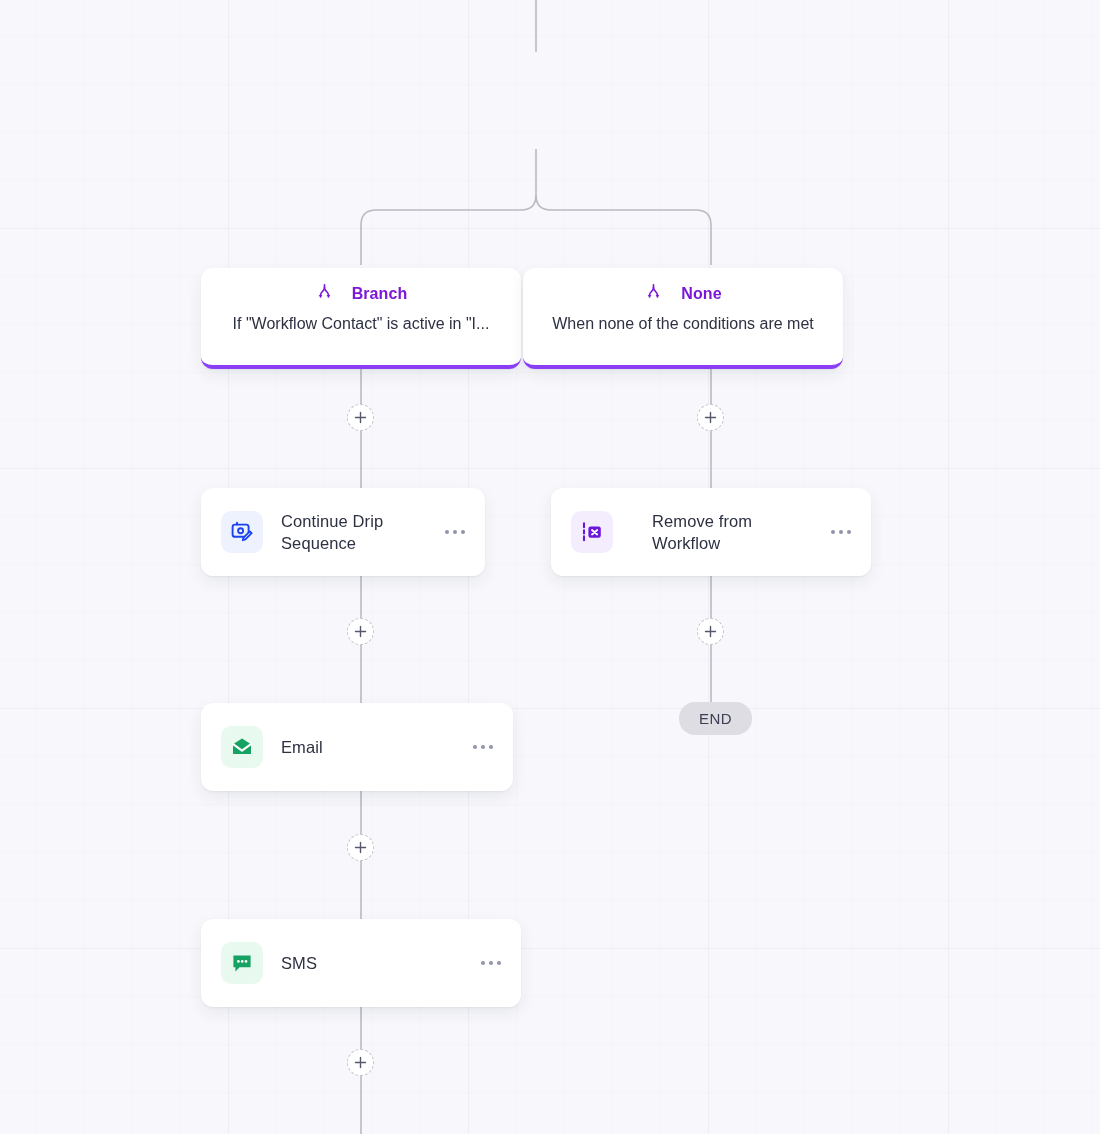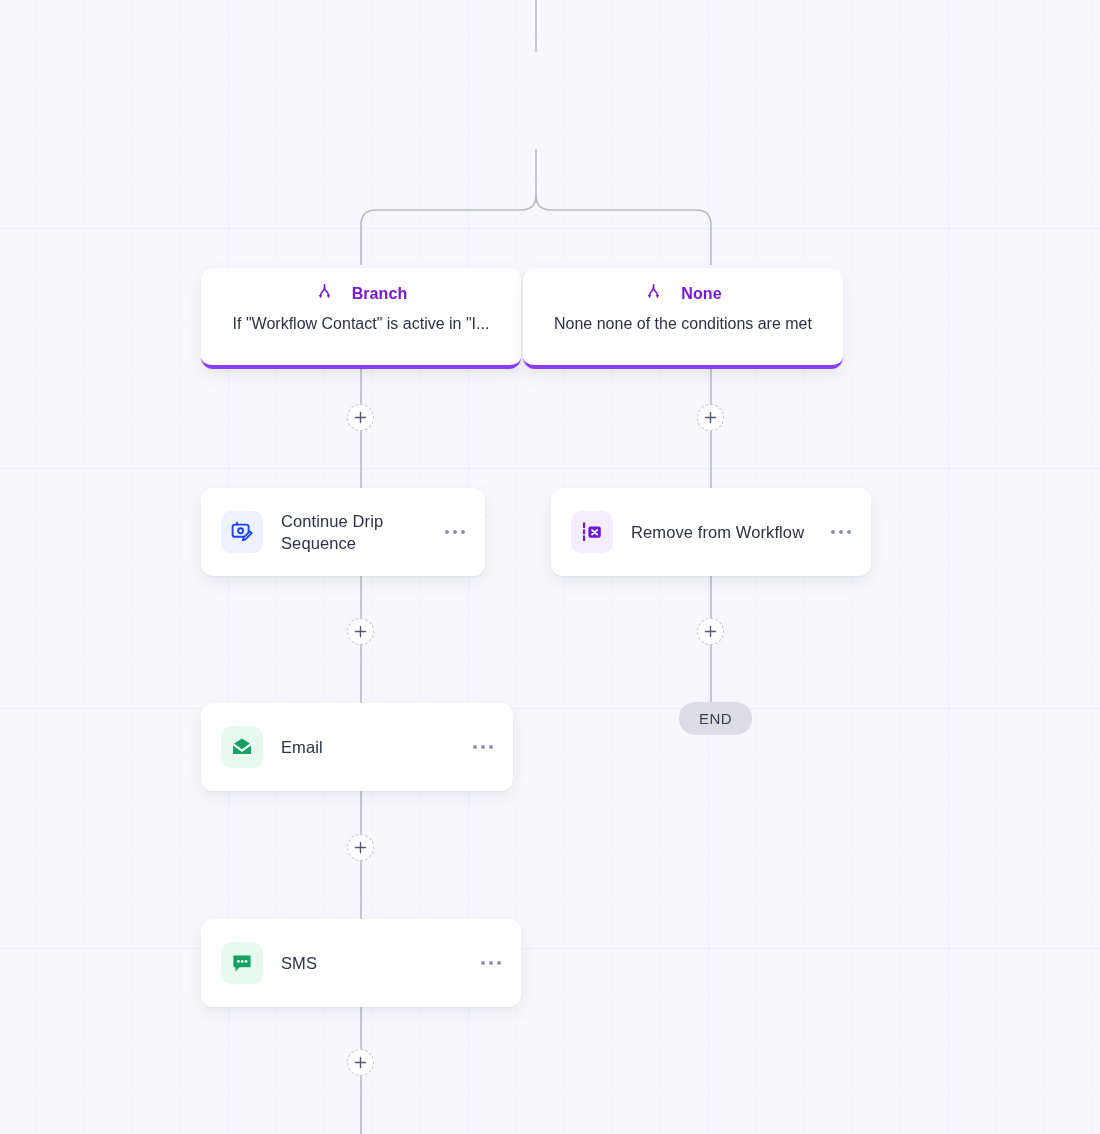--- a/index.html
+++ b/index.html
@@ -195,21 +195,21 @@
       <span>
         <svg width="19" height="19" viewBox="0 0 24 24">
           <path d="M12 3.5 L12 7.2 C12 11.5 7 12.5 7 16.5 L7 19" fill="none" stroke="#7a17d8" stroke-width="2.1" stroke-linecap="round"></path>
           <path d="M12 7.2 C12 11.5 17 12.5 17 16.5 L17 19" fill="none" stroke="#7a17d8" stroke-width="2.1" stroke-linecap="round"></path>
           <path d="M4.6 16.3 L7 19.4 L9.4 16.3 Z" fill="#7a17d8"></path>
           <path d="M14.6 16.3 L17 19.4 L19.4 16.3 Z" fill="#7a17d8"></path>
         </svg>
       </span>
       <span class="branch-label">None</span>
     </span>
-    <span class="branch-desc">None none of the conditions are met</span>
+    <span class="branch-desc">When none of the conditions are met</span>
   </div>
 
   <div class="plus" style="left:347px; top:404px;">
     <svg width="13" height="13" viewBox="0 0 14 14">
       <path d="M7 1.6 L7 12.4 M1.6 7 L12.4 7" stroke="#55586b" stroke-width="1.5" stroke-linecap="round"></path>
     </svg>
   </div>
   <div class="plus" style="left:697px; top:404px;">
     <svg width="13" height="13" viewBox="0 0 14 14">
       <path d="M7 1.6 L7 12.4 M1.6 7 L12.4 7" stroke="#55586b" stroke-width="1.5" stroke-linecap="round"></path>
@@ -226,21 +226,21 @@
       </svg>
     </span>
     <span class="node-title">Continue Drip Sequence</span>
     <span class="dots">
       <i></i>
         <i></i>
         <i></i>
     </span>
   </div>
 
-  <div class="node action-card" style="left:551px; top:488px; width:320px; height:88px;">
+  <div class="node action-card" style="left:551px; top:488px; width:320px; height:88px;gap:21px;">
     <span class="icon-box icon-purple">
       <svg width="24" height="24" viewBox="0 0 24 24">
         <path d="M4 3.4 L4 7.2 M4 10.2 L4 13.4 M4 16.4 L4 20.2" stroke="#6b16d9" stroke-width="2.1" stroke-linecap="round"></path>
         <rect x="8.4" y="6.6" width="12.4" height="11.2" rx="2.2" fill="#6b16d9"></rect>
         <path d="M12 10 L17.2 14.4 M17.2 10 L12 14.4" stroke="#ffffff" stroke-width="1.9" stroke-linecap="round"></path>
       </svg>
     </span>
     <span class="node-title">Remove from Workflow</span>
     <span class="dots">
       <i></i>

